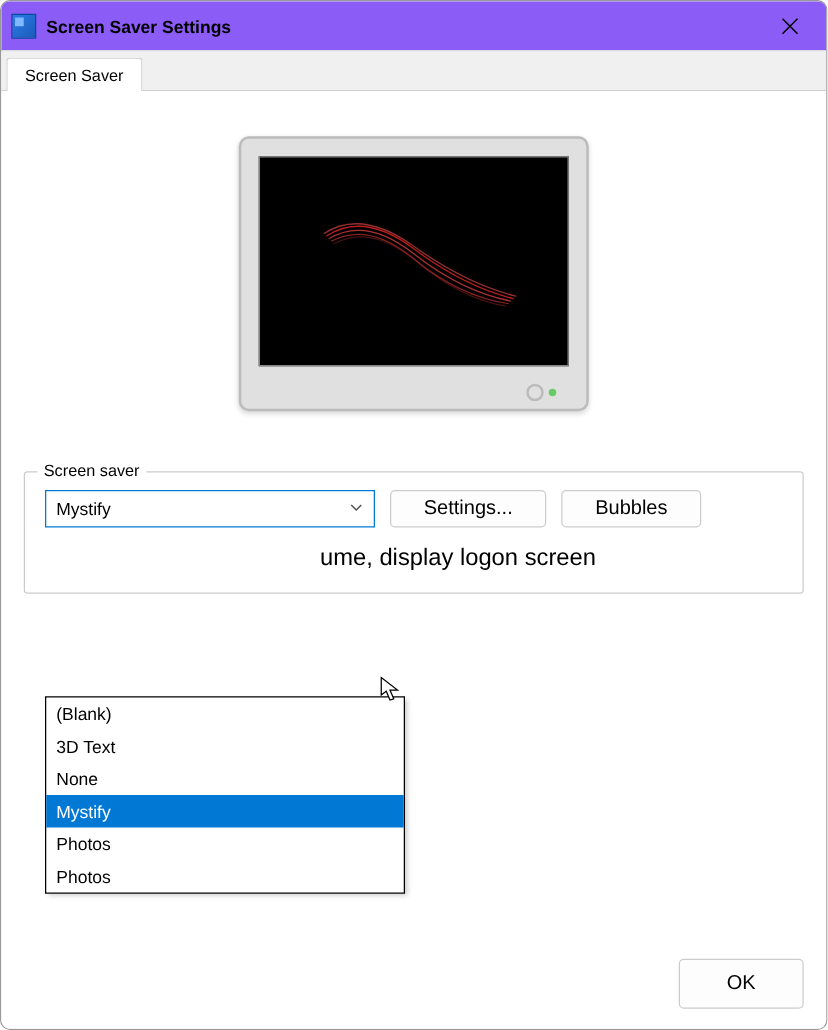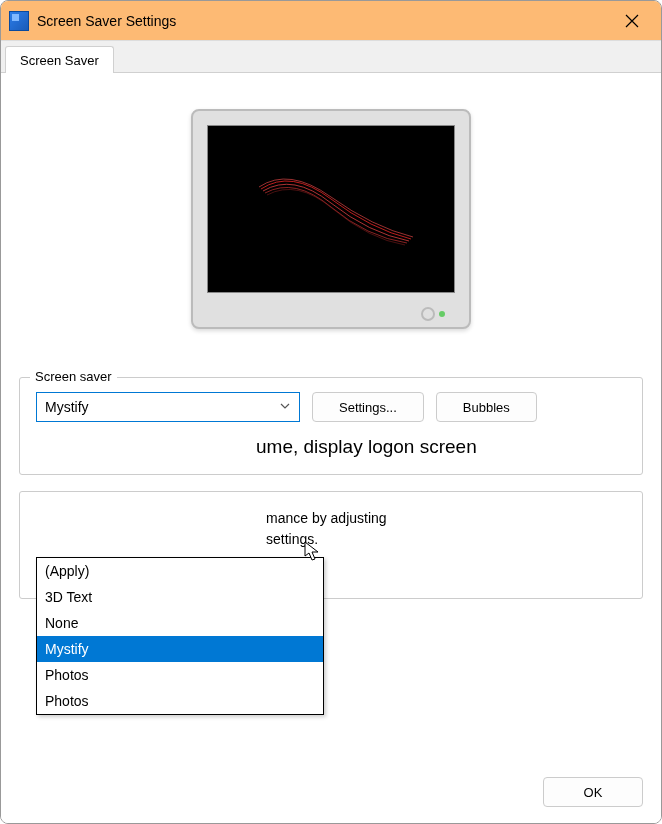--- a/index.html
+++ b/index.html
@@ -19,22 +19,23 @@
       background: #fff;
       display: flex;
       flex-direction: column;
       overflow: hidden;
     }
     .titlebar {
       display: flex;
       align-items: center;
       height: 40px;
       padding: 0 6px 0 8px;
-      background: #fdba74;
+      background: #8b5cf6;
       border-bottom: 1px solid #ddd;
+      font-weight: bold;
     }
     .titlebar .icon {
       width: 20px;
       height: 20px;
       margin-right: 8px;
       background: linear-gradient(135deg, #2b7de9 0%, #1a5bb8 100%);
       border: 1px solid #0a4a9e;
       position: relative;
     }
     .titlebar .icon::after {
@@ -156,21 +157,21 @@
       cursor: pointer;
       font-size: 14px;
     }
     .combo .chev svg { width: 12px; height: 12px; }
     .btn {
       height: 30px;
       padding: 0 26px;
       border: 1px solid #ccc;
       border-radius: 4px;
       background: #fdfdfd;
-      font-size: 13px;
+      font-size: 16px;
       font-family: inherit;
       cursor: pointer;
       min-width: 100px;
     }
     .dropdown-list {
       position: absolute;
       top: 484px;
       left: 35px;
       width: 288px;
       border: 1px solid #000;
@@ -221,21 +222,21 @@
     }
     .footer {
       display: flex;
       gap: 8px;
       justify-content: flex-end;
       padding: 12px 18px 16px;
       background: #fff;
     }
     .footer .btn {
       min-width: 100px;
-      height: 30px;
+      height: 40px;
     }
   </style>
 </head>
 <body>
 
 <div class="window">
 
   <div class="titlebar">
     <div class="icon"></div>
     <div class="title">Screen Saver Settings</div>
@@ -278,30 +279,23 @@
                 <path d="M2 4 L6 8 L10 4" stroke="#555" stroke-width="1.2" fill="none"></path>
               </svg>
           </span>
         </div>
         <button class="btn">Settings...</button>
         <button class="btn">Bubbles</button>
       </div>
       <div class="row2-text">ume, display logon screen</div>
     </div>
 
-    <div class="power-group">
-      <div class="power-text">
-        <span>mance by adjusting</span><br>
-        <span>settings.</span>
-      </div>
-      <a class="link">Change power settings</a>
-    </div>
 
     <div class="dropdown-list">
-      <div class="dropdown-item">(Apply)</div>
+      <div class="dropdown-item">(Blank)</div>
       <div class="dropdown-item">3D Text</div>
       <div class="dropdown-item">None</div>
       <div class="dropdown-item selected">Mystify</div>
       <div class="dropdown-item">Photos</div>
       <div class="dropdown-item">Photos</div>
     </div>
 
     <div class="cursor">
       <svg viewBox="0 0 18 22">
         <path d="M1 1 L1 15 L5 12 L8 19 L11 18 L8 11 L14 11 Z" fill="#fff" stroke="#000" stroke-width="1"></path>

